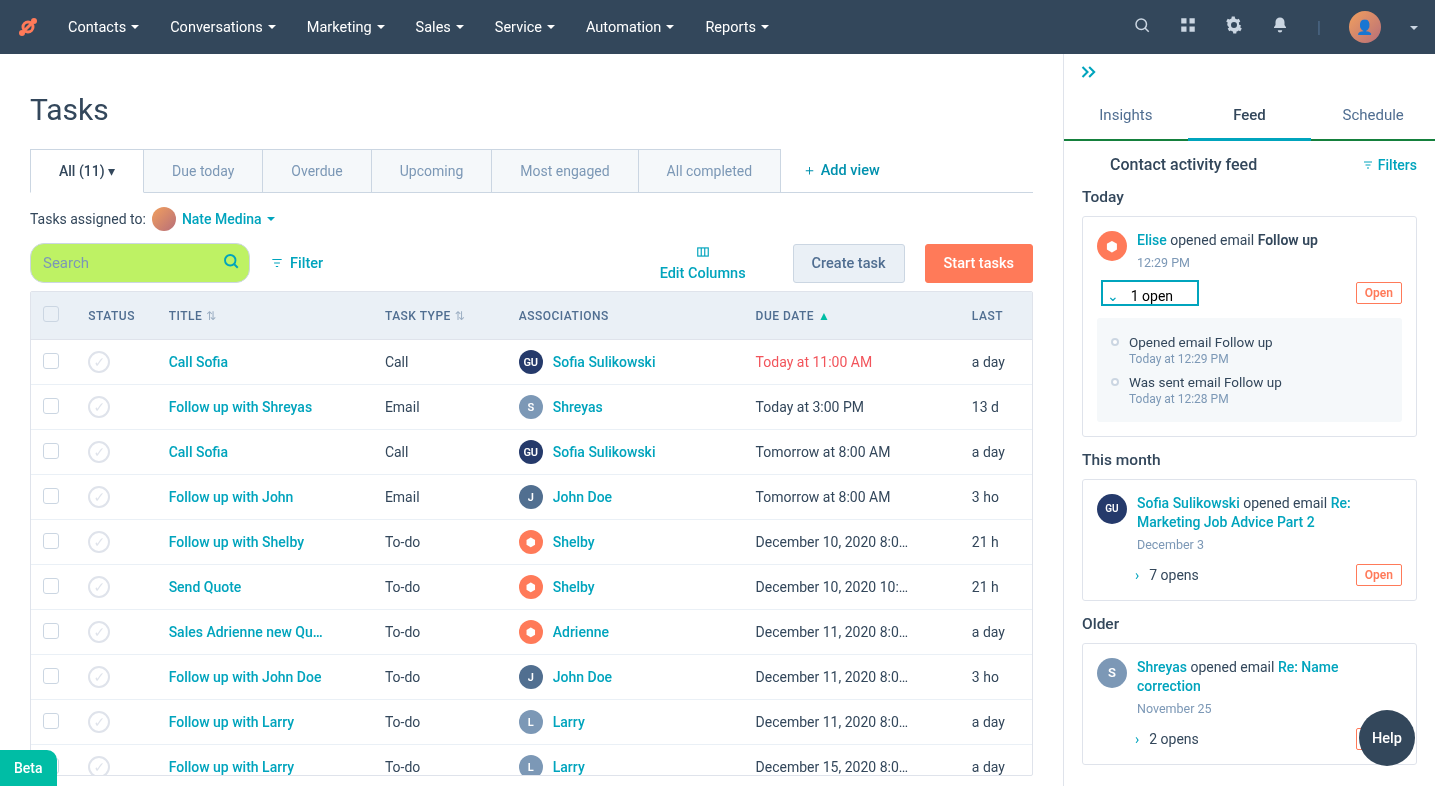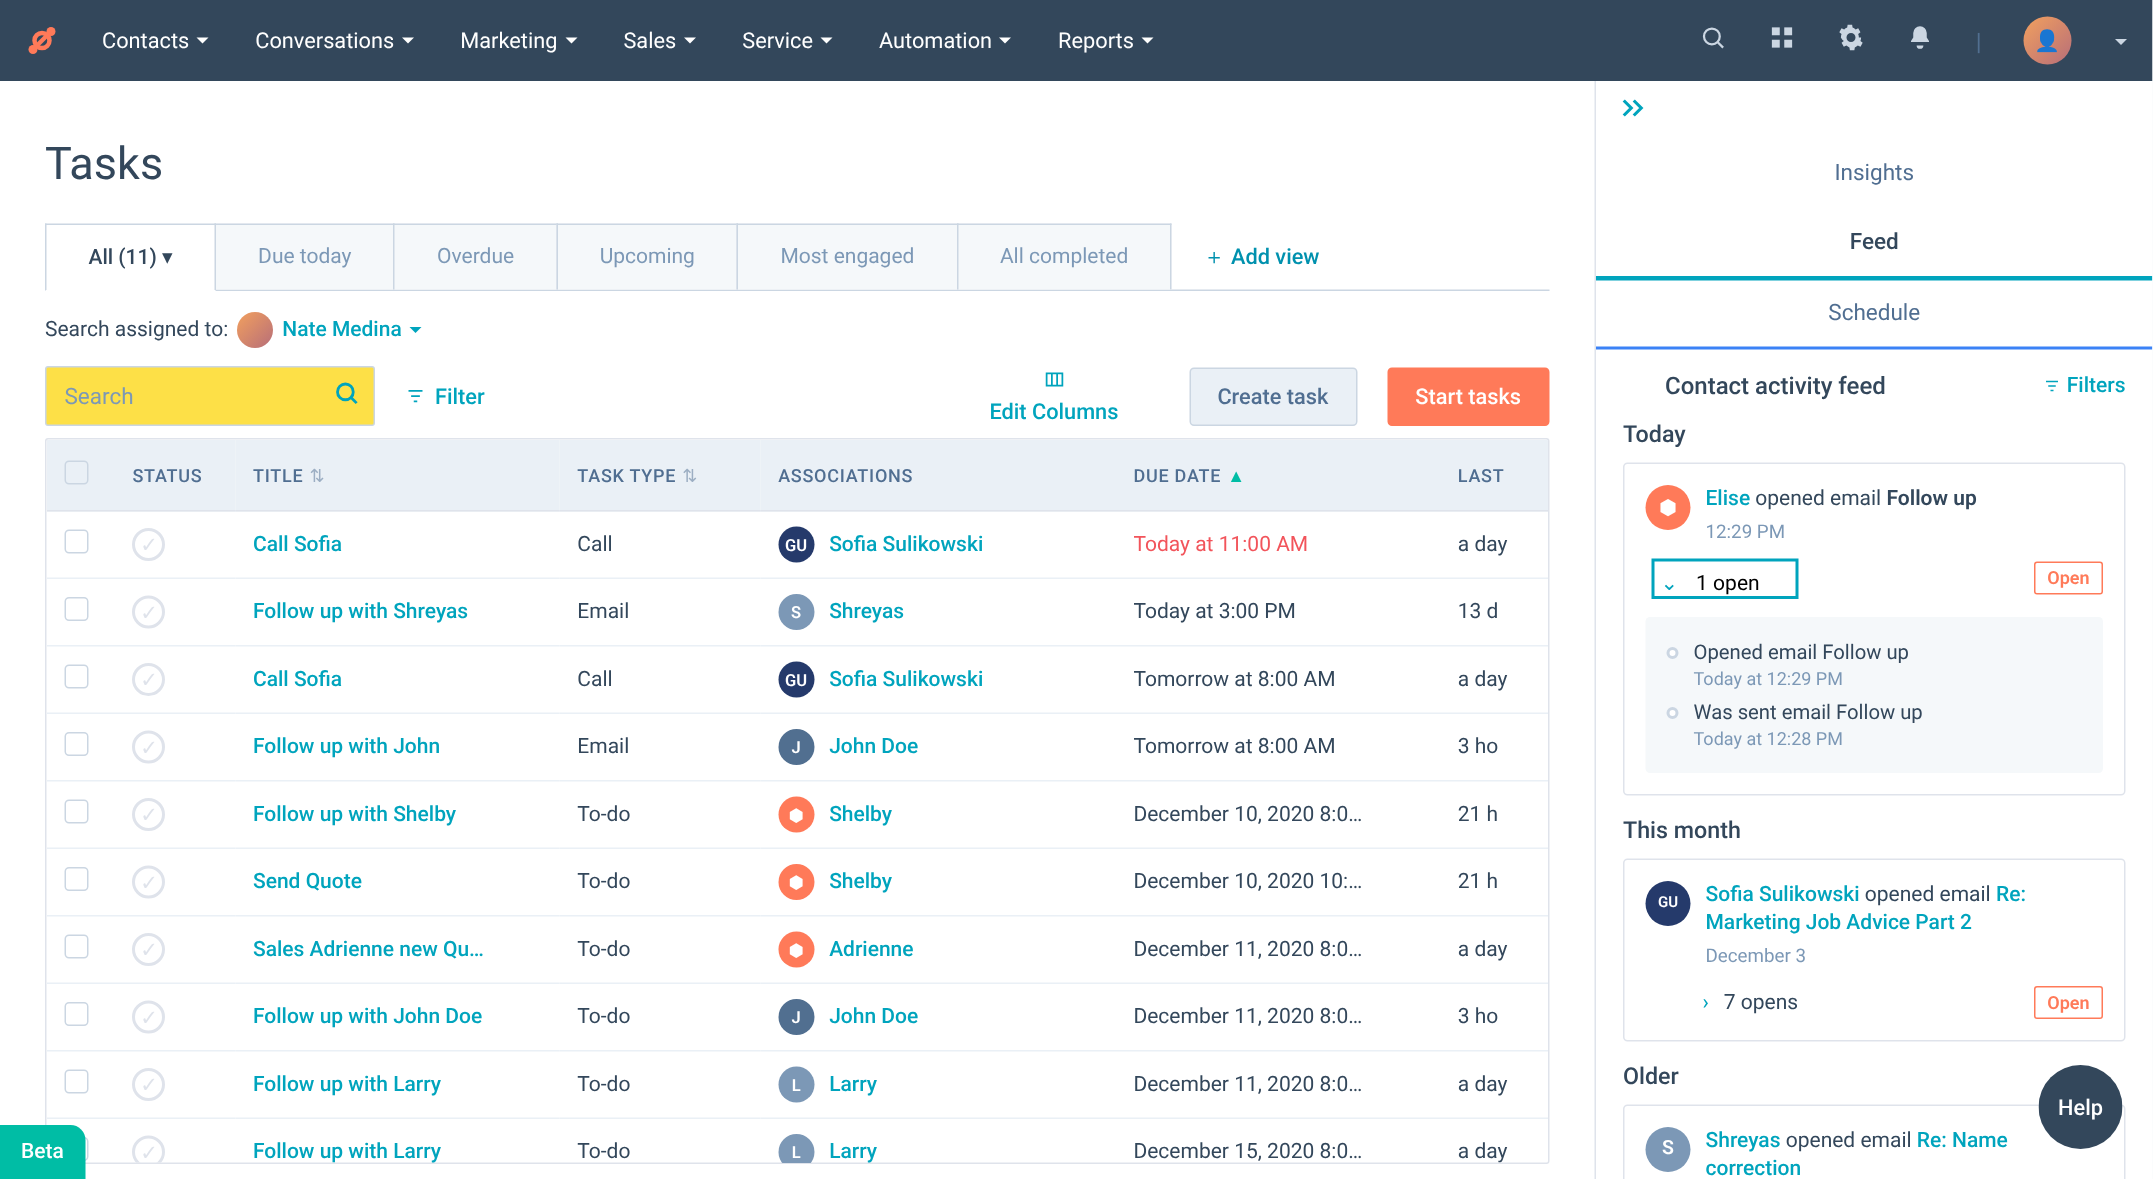--- a/index.html
+++ b/index.html
@@ -17,21 +17,21 @@
 .page-title { font-size: 30px; font-weight: 400; color: #33475b; margin-bottom: 22px; }
 .tabs-row { display: flex; align-items: center; border-bottom: 1px solid #cbd6e2; }
 .tab { padding: 13px 28px; border: 1px solid #cbd6e2; border-bottom: none; margin-right: -1px; color: #7c98b6; font-size: 14px; cursor: pointer; background:#f5f8fa;}
 .tab.active { background: #fff; color: #33475b; font-weight: 500; position: relative; z-index:1; border-bottom: 1px solid #fff; margin-bottom: -1px; }
 .add-view { margin-left: 22px; color: #0091ae; font-size: 14.5px; font-weight:500; cursor: pointer; display: inline-flex; align-items: center; gap: 4px; }
 .assigned-row { display: flex; align-items: center; margin: 14px 0 12px; font-size: 14px; color: #33475b; gap: 6px;}
 .assigned-row .mini-avatar { width: 24px; height: 24px; border-radius: 50%; background: linear-gradient(135deg, #f2a05e, #b76e79);}
 .assignee-name { color: #00a4bd; font-weight: 500; display:inline-flex; align-items:center; gap:4px;}
 .toolbar { display: flex; align-items: center; gap: 20px; margin-bottom: 8px;}
 .search-box { position: relative; }
-.search-box input { width: 220px; height: 40px; border: 1px solid #cbd6e2; border-radius: 2px; padding: 0 36px 0 12px; font-size: 15px; background:#fde047; }
+.search-box input { width: 220px; height: 40px; border: 1px solid #cbd6e2; border-radius: 14px; padding: 0 36px 0 12px; font-size: 15px; background:#bef264; }
 .search-box input::placeholder{color:#7c98b6;}
 .search-box .search-icn { position:absolute; right:10px; top:50%; transform:translateY(-50%); color:#00a4bd; }
 .filter-link { color: #00a4bd; font-weight:500; font-size:14.5px; display:inline-flex; align-items:center; gap:6px; cursor:pointer;}
 .toolbar-spacer { flex:1; }
 .edit-cols { color:#00a4bd; font-weight:500; font-size:14.5px; display:inline-flex; align-items:center; gap:6px; cursor:pointer;flex-direction:column;}
 .btn { padding: 10px 18px; border-radius:3px; font-size:14.5px; font-weight:500; cursor:pointer; border:1px solid; }
 .btn-secondary { background:#eaf0f6; border-color:#cbd6e2; color:#506e91;margin-left:27px; }
 .btn-primary { background:#ff7a59; border-color:#ff7a59; color:#fff; }
 .table-wrap { flex:1; overflow:auto; border:1px solid #dfe3eb; border-radius:2px;}
 table { width:100%; border-collapse:collapse; table-layout:fixed; }
@@ -44,21 +44,21 @@
 .status-cir { width:22px; height:22px; border:2px solid #dfe3eb; border-radius:50%; display:inline-flex; align-items:center; justify-content:center; color:#dfe3eb; cursor:pointer;}
 .task-title { color:#00a4bd; font-weight:500; cursor:pointer; }
 .assoc { display:inline-flex; align-items:center; gap:10px;}
 .assoc-avatar { width:24px; height:24px; border-radius:50%; display:inline-flex; align-items:center; justify-content:center; color:#fff; font-size:11px; font-weight:600;}
 .assoc-name { color:#00a4bd; font-weight:500;}
 .due-overdue { color:#f2545b; }
 
 .sidebar { width: 372px; border-left: 1px solid #dfe3eb; background: #fff; display:flex; flex-direction:column; overflow:hidden;}
 .collapse-row { padding: 10px 16px 0;}
 .collapse-row svg { color:#00a4bd; width:20px; height:16px;}
-.side-tabs { display:flex; border-bottom:2px solid #3b82f6; margin-top:8px;flex-direction:column;}
+.side-tabs { display:flex; border-bottom:2px solid #15803d; margin-top:8px;}
 .side-tab { flex:1; text-align:center; padding: 14px 0; font-size:15px; color:#506e91; cursor:pointer; }
 .side-tab.active { color:#33475b; font-weight:500; border-bottom:3px solid #00a4bd; margin-bottom:-2px;}
 .side-body { flex:1; overflow-y:auto; padding: 14px 18px 80px;}
 .sb-header { display:flex; justify-content:space-between; align-items:center; margin-bottom:14px;margin-left:28px;}
 .sb-title { font-size:16px; color:#33475b; font-weight:500;}
 .filters-link { color:#00a4bd; font-size:14px; font-weight:500; display:inline-flex; align-items:center; gap:4px; cursor:pointer;}
 .section-label { font-size:15.5px; color:#33475b; font-weight:500; margin: 12px 0 10px;}
 .activity-card { border:1px solid #dfe3eb; border-radius:3px; padding:14px; margin-bottom:14px; }
 .act-head { display:flex; gap:10px; align-items:flex-start; position:relative;}
 .act-avatar { width:30px; height:30px; border-radius:50%; display:flex; align-items:center; justify-content:center; color:#fff; font-size:13px; font-weight:600; flex-shrink:0;}
@@ -152,21 +152,21 @@
           <div class="tab">Most engaged</div>
           <div class="tab">All completed</div>
         </div>
       <span class="add-view">
         <span>＋</span>
         <span>Add view</span>
       </span>
     </div>
 
     <div class="assigned-row">
-      <span>Search assigned to:</span>
+      <span>Tasks assigned to:</span>
       <span class="mini-avatar"></span>
       <span class="assignee-name">
         <span>Nate Medina</span>
         <svg width="10" height="10" viewBox="0 0 10 10" fill="currentColor">
             <path d="M1 3l4 4 4-4z"></path>
           </svg>
       </span>
     </div>
 
     <div class="toolbar">

